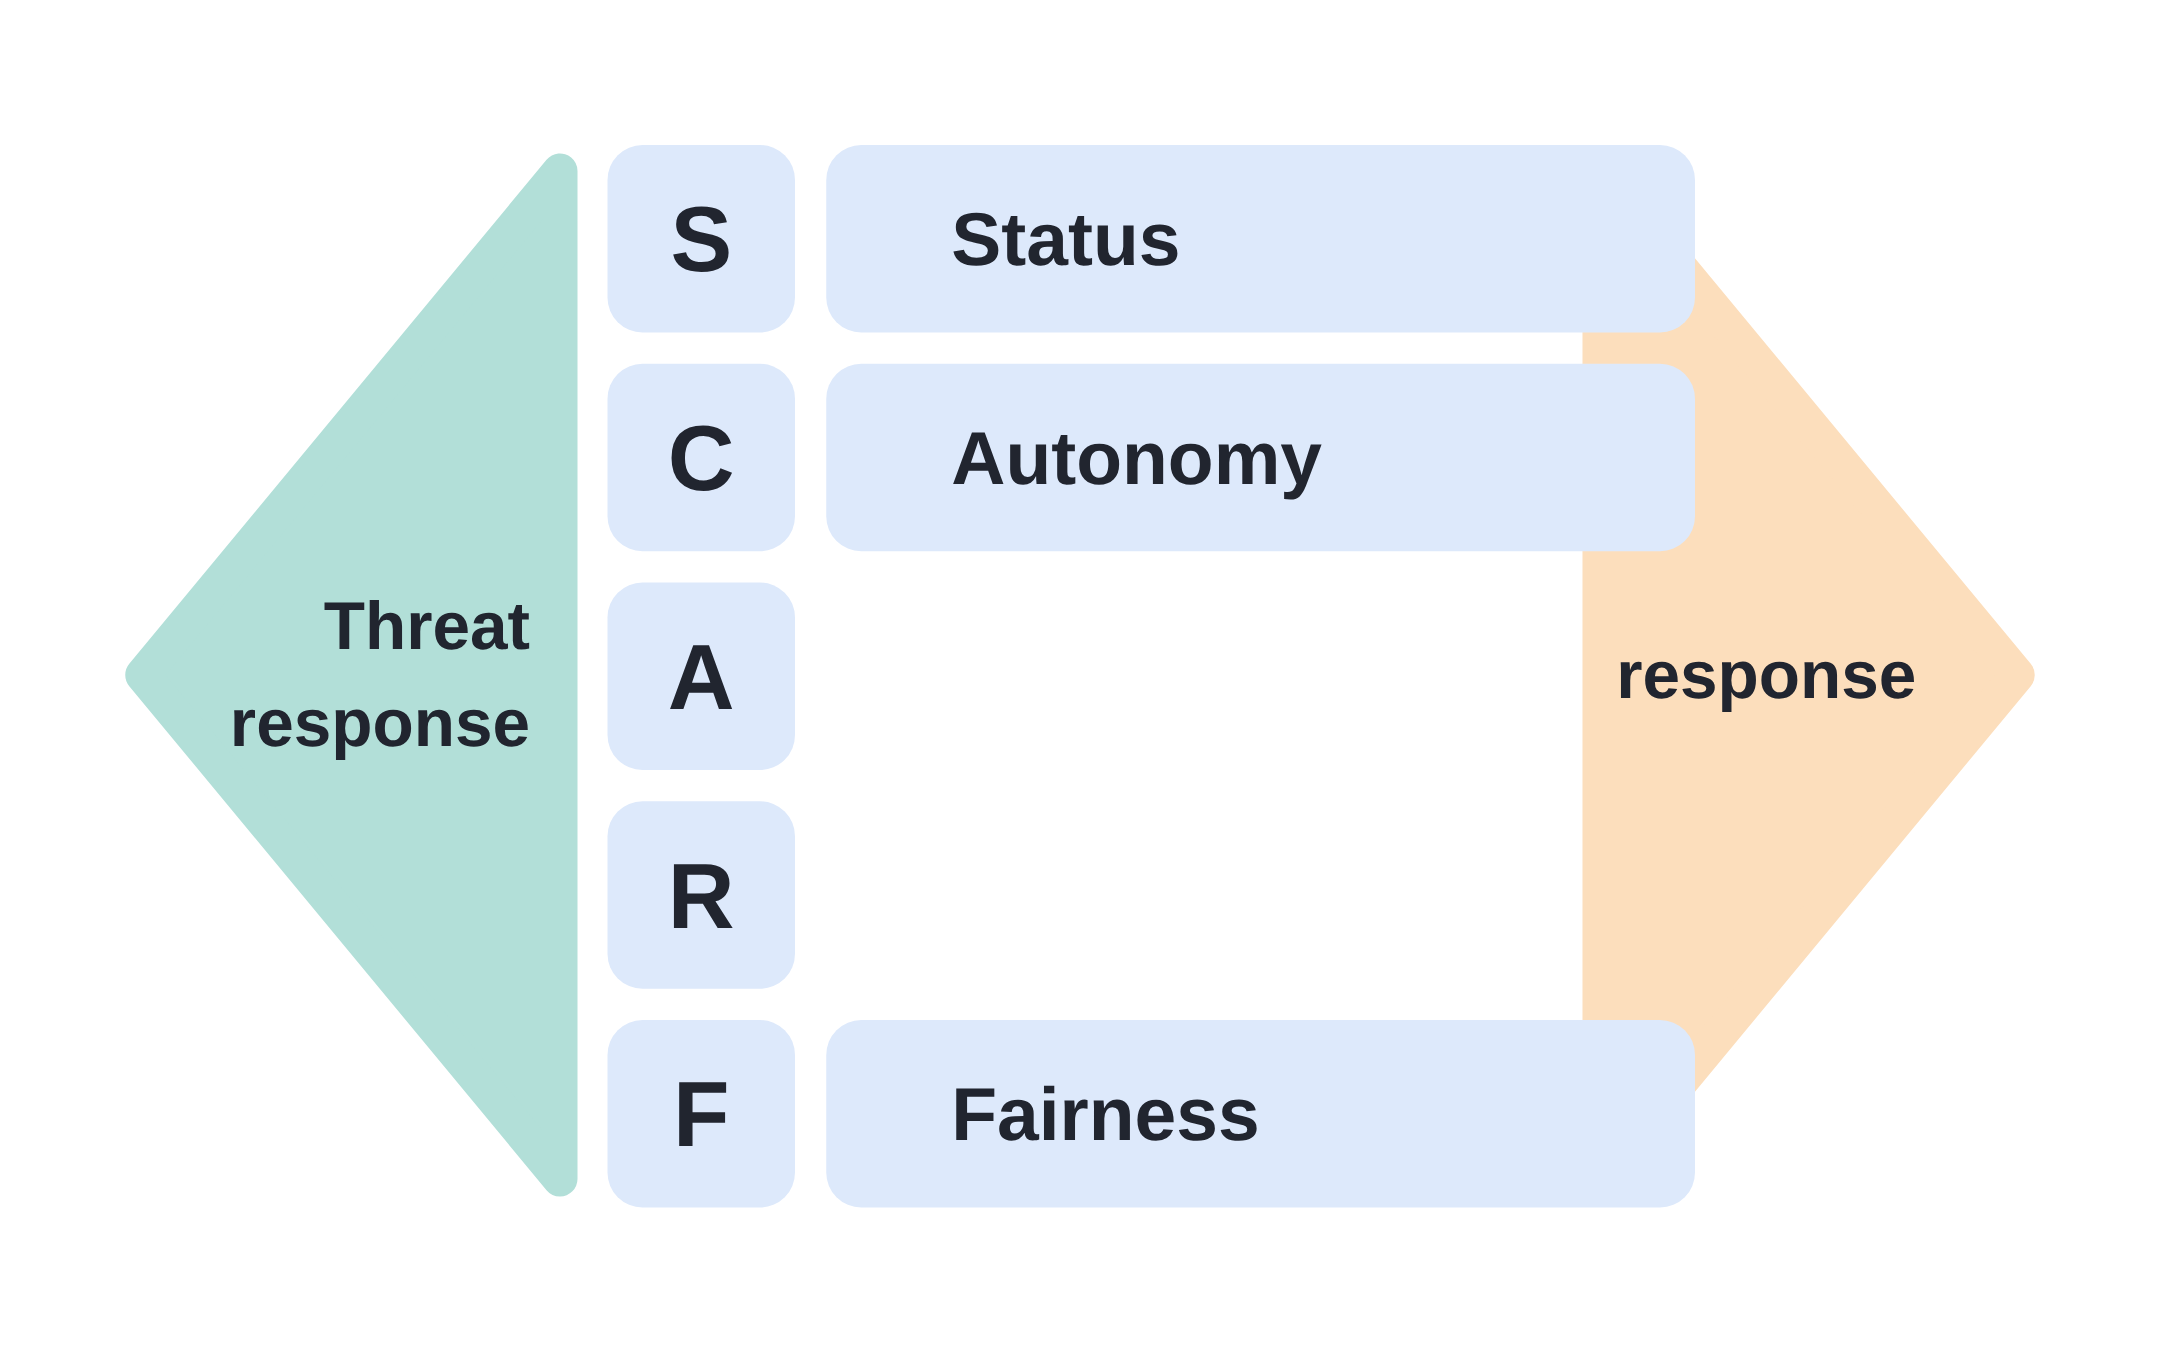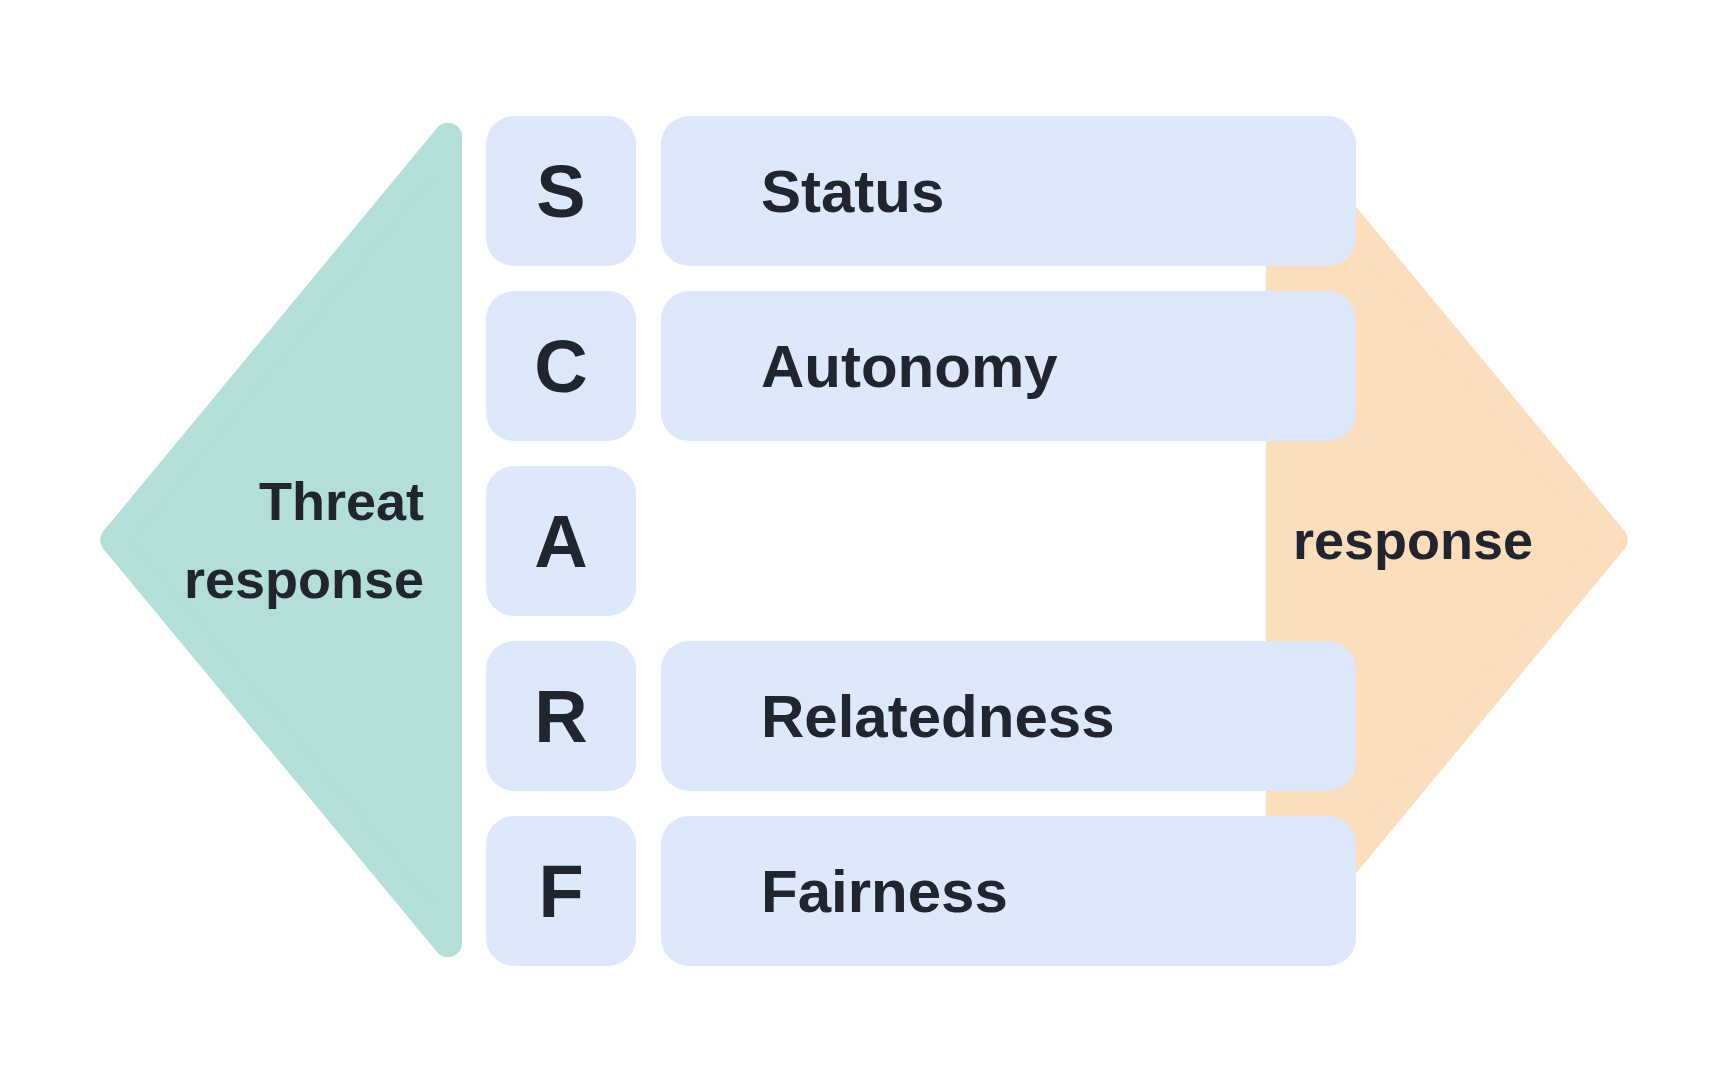--- a/index.html
+++ b/index.html
@@ -99,23 +99,20 @@
     <div class="row">
       <div class="letter-box">
         <span>A</span>
       </div>
     </div>
 
     <div class="row">
       <div class="letter-box">
         <span>R</span>
       </div>
-      <div class="label-box">
-        <span>Relatedness</span>
-      </div>
     </div>
 
     <div class="row">
       <div class="letter-box">
         <span>F</span>
       </div>
       <div class="label-box">
         <span>Fairness</span>
       </div>
     </div>

